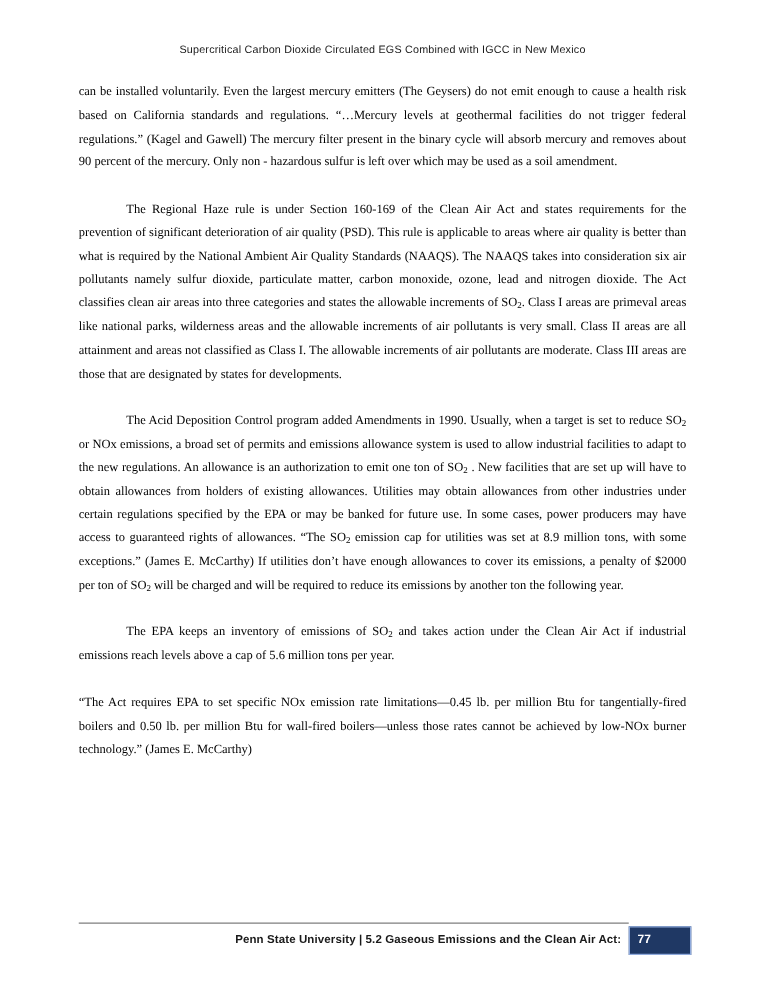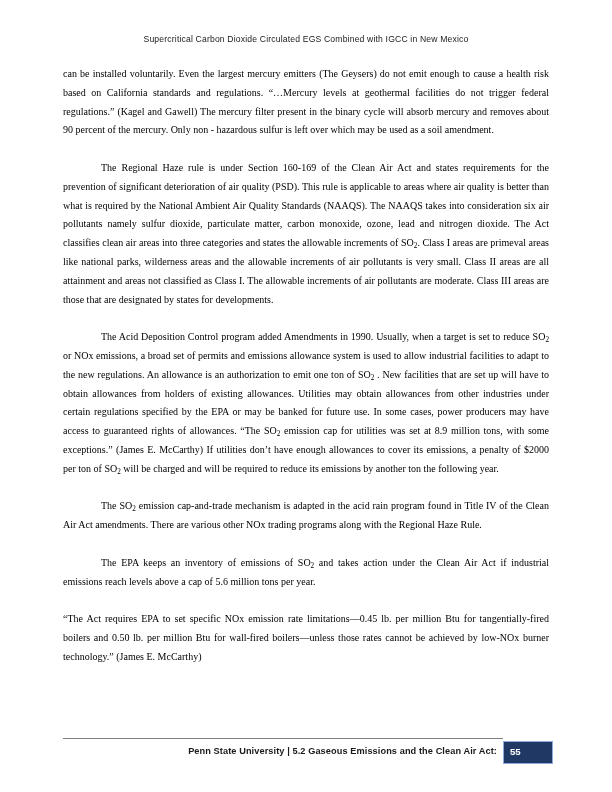--- a/index.html
+++ b/index.html
@@ -114,26 +114,25 @@
 
 <div class="page" style="background: rgb(255, 255, 255);">
 
   <div class="running-header">Supercritical Carbon Dioxide Circulated EGS Combined with IGCC in New Mexico</div>
 
   <div class="content">
 
   <p class="para">can be installed voluntarily. Even the largest mercury emitters (The Geysers) do not emit enough to cause a health risk based on California standards and regulations.  “…Mercury levels at geothermal facilities do not trigger federal regulations.” (Kagel and Gawell) The mercury filter present in the binary cycle will absorb mercury and removes about 90 percent of the mercury. Only non - hazardous sulfur is left over which may be used as a soil amendment.</p>
       <p class="para indent">The Regional Haze rule is under Section 160-169 of the Clean Air Act and states requirements for the prevention of significant deterioration of air quality (PSD). This rule is applicable to areas where air quality is better than what is required by the National Ambient Air Quality Standards (NAAQS). The NAAQS takes into consideration six air pollutants namely sulfur dioxide, particulate matter, carbon monoxide, ozone, lead and nitrogen dioxide. The Act classifies clean air areas into three categories and states the allowable increments of SO<sub>2</sub>. Class I areas are primeval areas like national parks, wilderness areas and the allowable increments of air pollutants is very small. Class II areas are all attainment and areas not classified as Class I. The allowable increments of air pollutants are moderate. Class III areas are those that are designated by states for developments.</p>
       <p class="para indent">The Acid Deposition Control program added Amendments in 1990. Usually, when a target is set to reduce SO<sub>2</sub> or NOx emissions, a broad set of permits and emissions allowance system is used to allow industrial facilities to adapt to the new regulations. An allowance is an authorization to emit one ton of SO<sub>2</sub> . New facilities that are set up will have to obtain allowances from holders of existing allowances. Utilities may obtain allowances from other industries under certain regulations specified by the EPA or may be banked for future use. In some cases, power producers may have access to guaranteed rights of allowances. “The SO<sub>2</sub> emission cap for utilities was set at 8.9 million tons, with some exceptions.” (James E. McCarthy) If utilities don’t have enough allowances to cover its emissions, a penalty of $2000 per ton of SO<sub>2</sub> will be charged and will be required to reduce its emissions by another ton the following year.</p>
-      <p class="para indent">The SO<sub>2</sub> emission cap-and-trade mechanism is adapted in the acid rain program found in Title IV of the Clean Air Act amendments. There are various other NOx trading programs along with the Regional Haze Rule.</p>
       <p class="para indent">The EPA keeps an inventory of emissions of SO<sub>2</sub> and takes action under the Clean Air Act if industrial emissions reach levels above a cap of 5.6 million tons per year.</p>
       <p class="para" style="margin-bottom: 0px;">“The Act requires EPA to set specific NOx emission rate limitations—0.45 lb. per million Btu for tangentially-fired boilers and 0.50 lb. per million Btu for wall-fired boilers—unless those rates cannot be achieved by low-NOx burner technology.” (James E. McCarthy)</p>
     </div>
 
   <div class="footer">
     <div class="footer-rule" style="background: rgb(127, 127, 127);"></div>
     <div class="footer-text">Penn State University | 5.2 Gaseous Emissions and the Clean Air Act:</div>
     <div class="page-number-box" style="background: rgb(31, 56, 100); border-color: rgb(143, 170, 220);">
-      <span class="page-number" style="color: rgb(255, 255, 255);">55</span>
+      <span class="page-number" style="color: rgb(255, 255, 255);">77</span>
     </div>
   </div>
 
 </div>
 
 </body></html>

